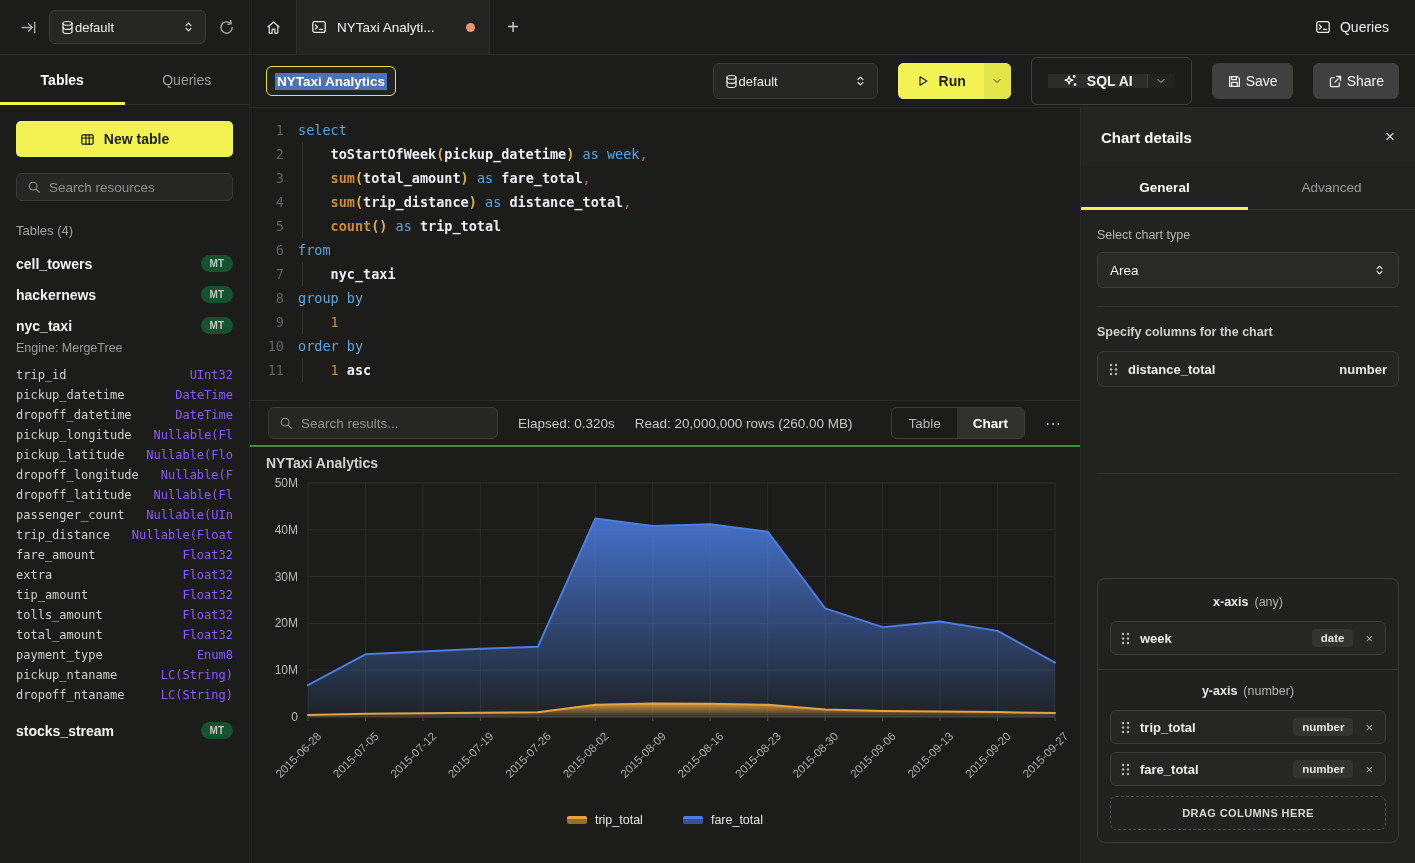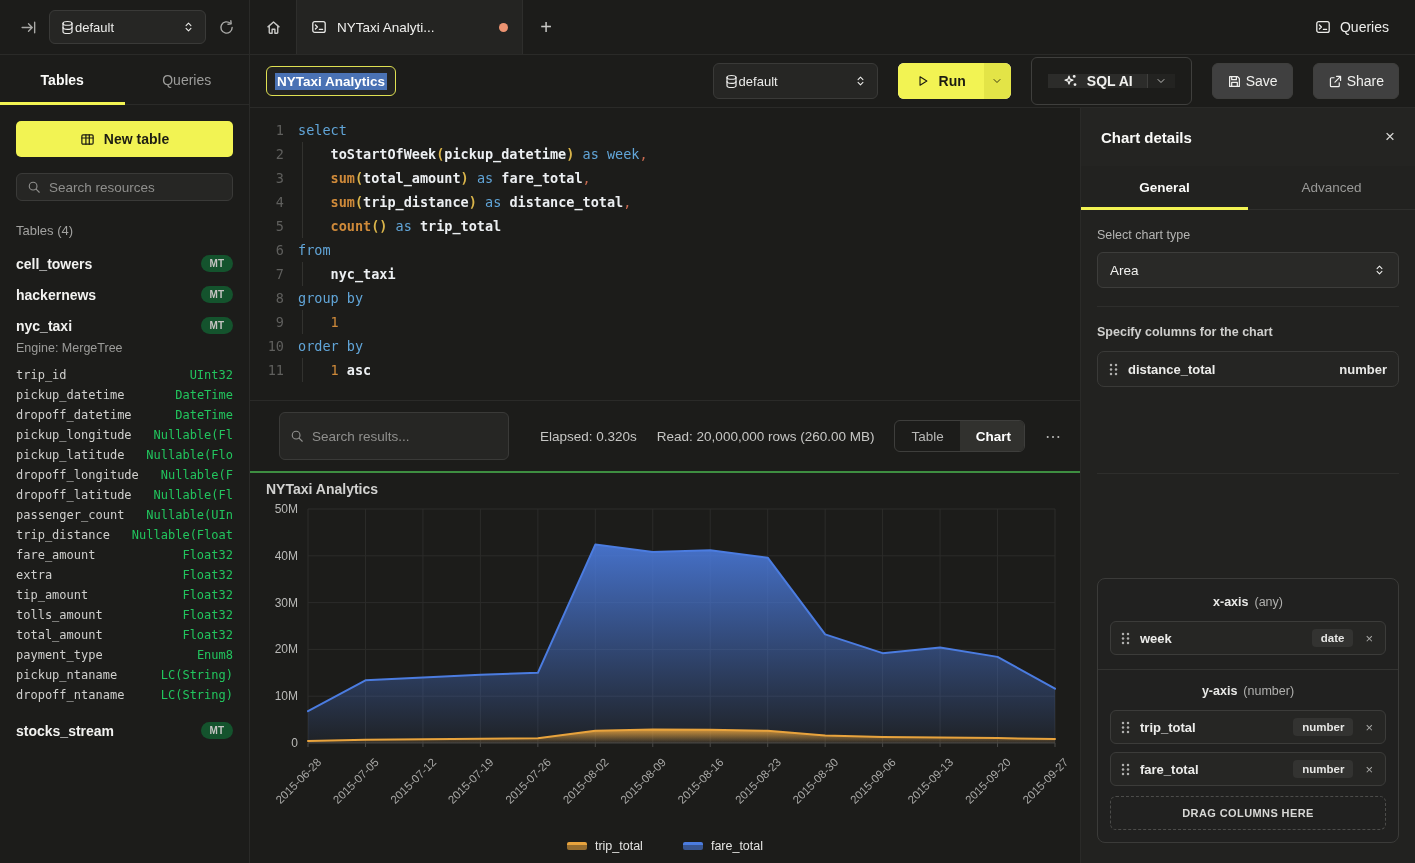--- a/index.html
+++ b/index.html
@@ -8,21 +8,21 @@
   .app { width:1415px; height:863px; display:flex; flex-direction:column; background:#1c1c1a; }
 
   
   .top-bar { height:55px; display:flex; align-items:stretch; background:#1c1c1a; border-bottom:1px solid #2a2a28; flex:0 0 55px; }
   .tb-left { width:250px; display:flex; align-items:center; gap:12px; padding:0 14px 0 20px; border-right:1px solid #2a2a28; }
   .icon-btn { background:none; border:none; color:#a9a9a7; display:flex; align-items:center; justify-content:center; cursor:pointer; }
   .db-select { flex:1; height:34px; background:#262624; border:1px solid #3a3a38; border-radius:6px; display:flex; align-items:center; padding:0 10px; color:#ececea; font-size:13px; cursor:pointer; }
   .db-select .grow { flex:1; }
   .tb-tabs { display:flex; align-items:stretch; }
   .home-btn { width:46px; display:flex; align-items:center; justify-content:center; color:#c9c9c7; background:none; border:none; cursor:pointer; }
-  .editor-tab { width:227px; background:#242422; border-left:1px solid #2e2e2c; border-right:1px solid #2e2e2c; display:flex; align-items:center; gap:10px; padding:0 14px; cursor:pointer; }
+  .editor-tab { width:194px; background:#242422; border-left:1px solid #2e2e2c; border-right:1px solid #2e2e2c; display:flex; align-items:center; gap:10px; padding:0 14px; cursor:pointer; }
   .editor-tab .t-title { font-size:13.5px; color:#f0f0ee; white-space:nowrap; }
   .dirty-dot { width:9px; height:9px; border-radius:50%; background:#ec9371; margin-left:auto; }
   .plus-btn { width:46px; background:none; border:none; color:#c9c9c7; font-size:20px; cursor:pointer; }
   .tb-right { margin-left:auto; display:flex; align-items:center; padding-right:26px; }
   .queries-btn { display:flex; align-items:center; gap:9px; background:none; border:none; color:#ececea; font-size:14px; cursor:pointer; }
 
   
   .main { flex:1; display:flex; min-height:0; }
 
   
@@ -35,21 +35,21 @@
   .search-box { margin:0 16px 14px 16px; height:28px; background:#262624; border:1px solid #3a3a38; border-radius:6px; display:flex; align-items:center; gap:8px; padding:0 10px; color:#8f8f8d; }
   .search-box input { flex:1; background:none; border:none; outline:none; color:#e4e4e2; font-size:13.5px; font-family:inherit; min-width:0; }
   .search-box input::placeholder { color:#8f8f8d; }
   .section-label { padding:8px 16px 10px; font-size:13px; color:#a2a2a0; }
   .table-row { display:flex; align-items:center; justify-content:space-between; padding:7px 16px; cursor:pointer; }
   .table-row .tname { font-size:14px; font-weight:700; color:#f2f2f0; }
   .mt-badge { background:#14532d; color:#c4c4c2; border-radius:10px; font-size:10px; font-weight:700; padding:3px 9px; }
   .engine-line { padding:0 16px 8px; font-size:12.5px; color:#9c9c9a; }
   .col-row { display:flex; justify-content:space-between; padding:0 16px; font-family:"DejaVu Sans Mono",monospace; font-size:12px; line-height:20px; }
   .col-row .cn { color:#cfcfcd; }
-  .col-row .ct { color:#22c55e;text-align:center; }
+  .col-row .ct { color:#8b5cf6;text-align:center; }
   .cols-block { padding:2px 0 10px; }
 
   
   .right-area { flex:1; display:flex; flex-direction:column; min-width:0; }
   .editor-header { height:53px; flex:0 0 53px; border-bottom:1px solid #2a2a28; display:flex; align-items:center; padding:0 16px; gap:20px; }
   .title-input { height:30px; border:1.5px solid #dfe052; border-radius:6px; background:#232321; display:flex; align-items:center; padding:0 8px; cursor:text; }
   .title-input .sel { background:#4a72b4; color:#ffffff; font-size:13.5px; font-weight:600; padding:1px 2px; white-space:nowrap; }
   .hdr-right { margin-left:auto; display:flex; align-items:center; gap:20px; }
   .db-select.hdr { width:165px; height:36px; flex:none; }
   .run-btn { height:36px; border-radius:6px; overflow:hidden; display:flex; border:none; padding:0; cursor:pointer; }
@@ -72,21 +72,21 @@
   .tok-kw { color:#61a5d8; }
   .tok-fn { color:#cf8a3a; font-weight:700; }
   .tok-id { color:#eceff2; font-weight:700; }
   .tok-pa { color:#d9b44a; font-weight:700; }
   .tok-cm { color:#c96a50; }
   .tok-nu { color:#cf8a3a; }
   .tok-pl { color:#d8d8d6; }
 
   
   .results-bar { flex:0 0 47px; border-top:1px solid #2a2a28; border-bottom:2px solid #3e8e41; display:flex; align-items:center; gap:20px; padding:0 18px; }
-  .results-bar .search-box { margin:11px; width:230px; height:48px; flex:none;justify-content:center; }
+  .results-bar .search-box { margin:0; width:230px; height:32px; flex:none;justify-content:center; }
   .meta-text { font-size:13.5px; color:#c6c6c4; white-space:nowrap; }
   .seg-ctl { margin-left:auto; height:32px; border:1px solid #3e3e3c; border-radius:6px; display:flex; overflow:hidden; }
   .seg { display:flex; align-items:center; padding:0 16px; font-size:13.5px; color:#b8b8b6; background:none; border:none; cursor:pointer; }
   .seg.active { background:#31312e; color:#ffffff; font-weight:700; }
   .more-btn { background:none; border:none; color:#b0b0ae; font-size:16px; letter-spacing:1px; cursor:pointer; }
 
   
   .chart-panel { flex:1; display:flex; flex-direction:column; min-height:0; padding-top:8px; }
   .chart-title { padding-left:16px; font-size:14px; font-weight:600; color:#d2d2d0; }
   #chart-svg { display:block; }

